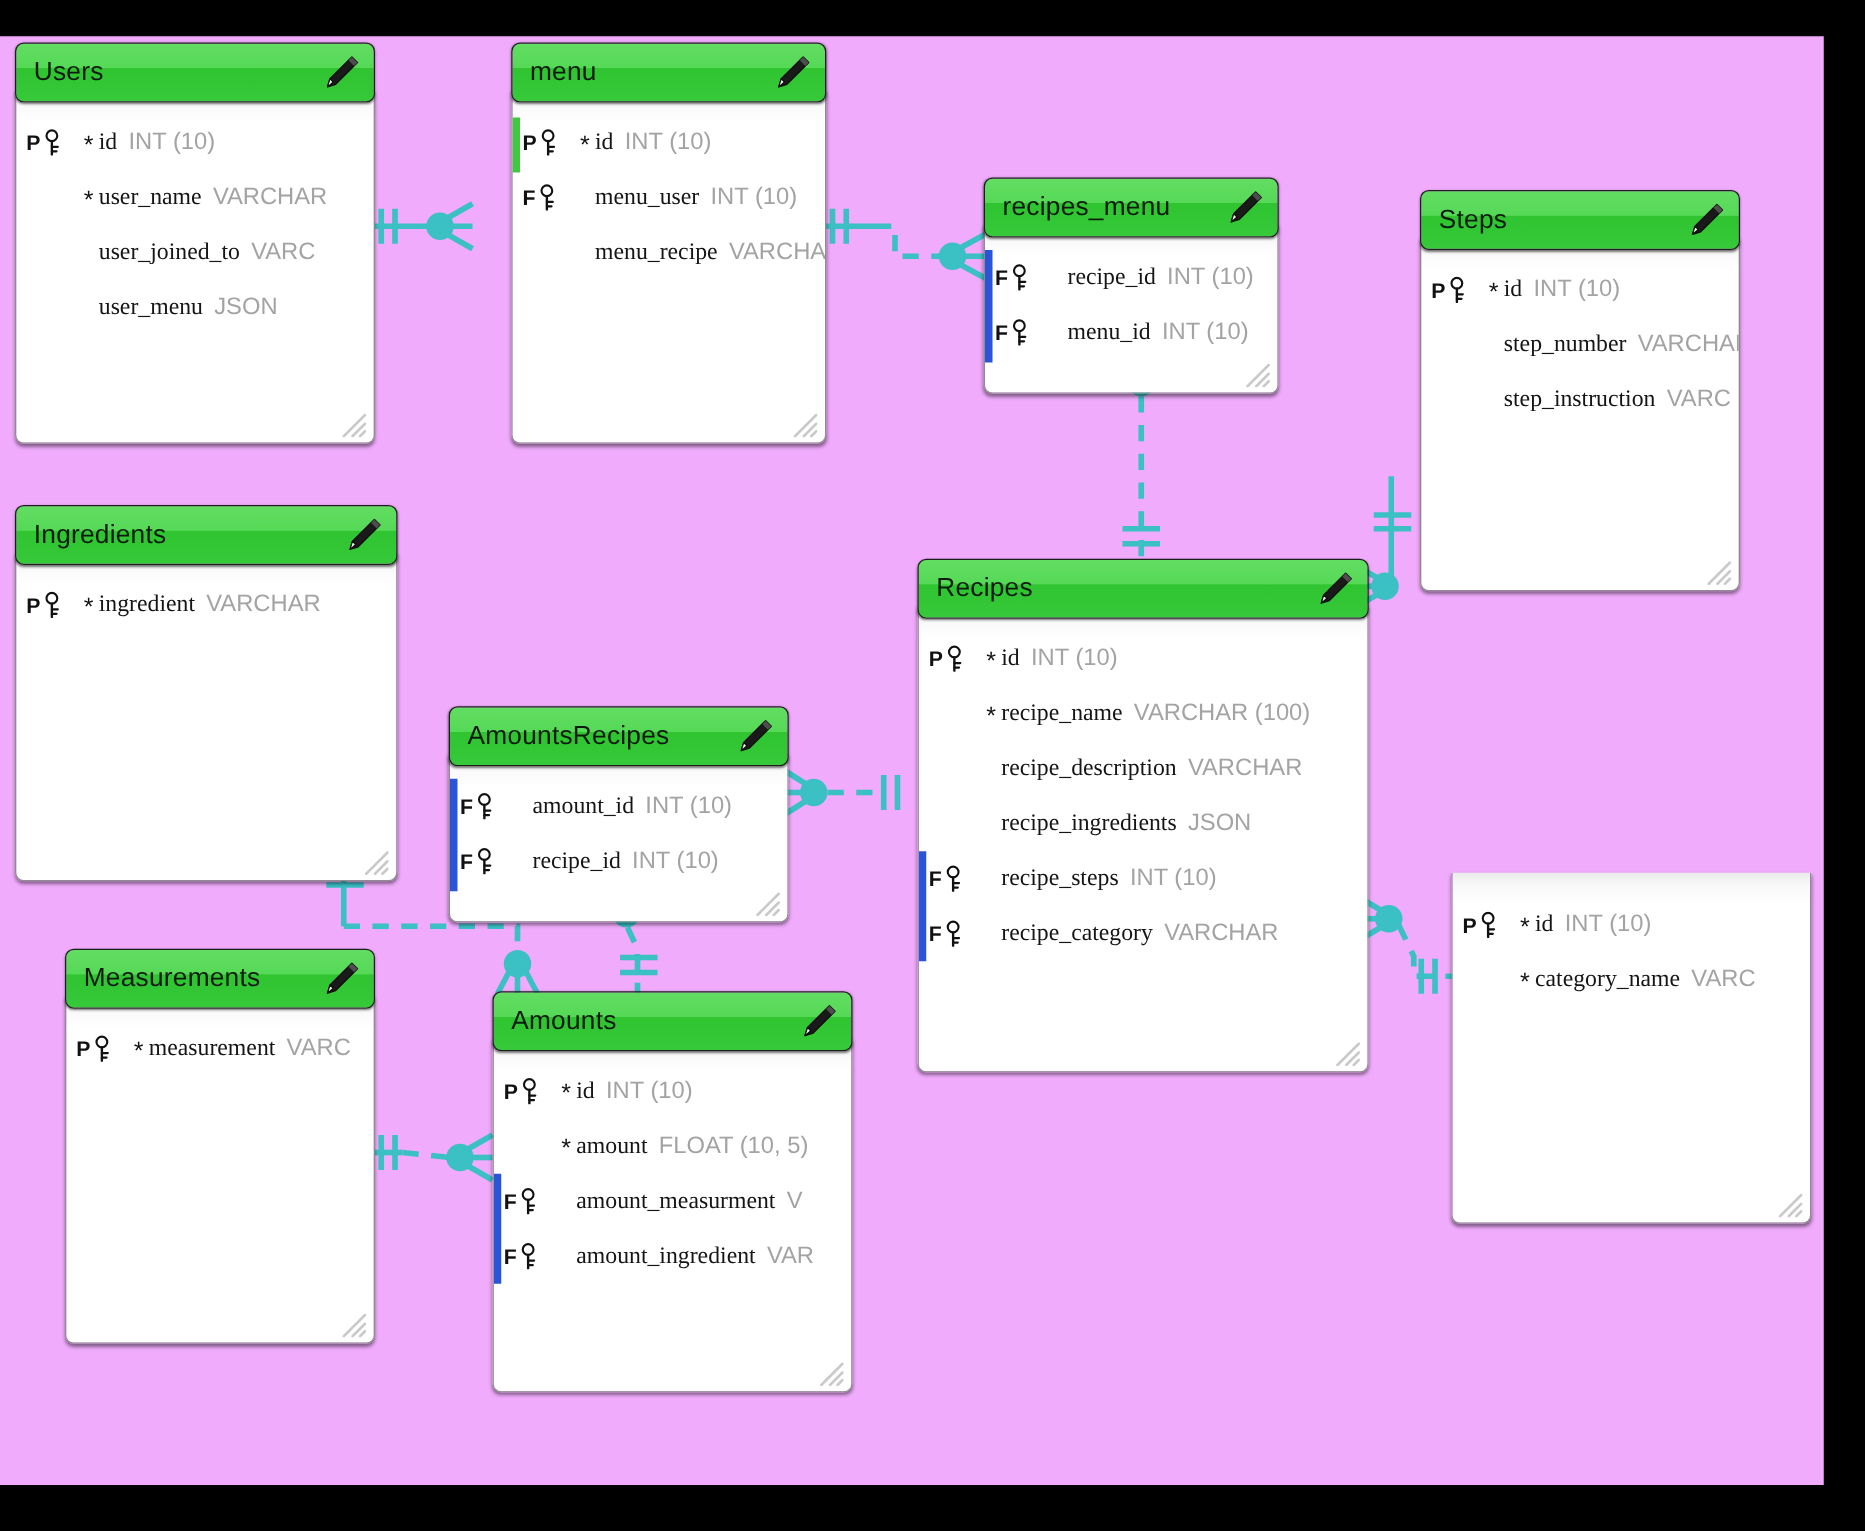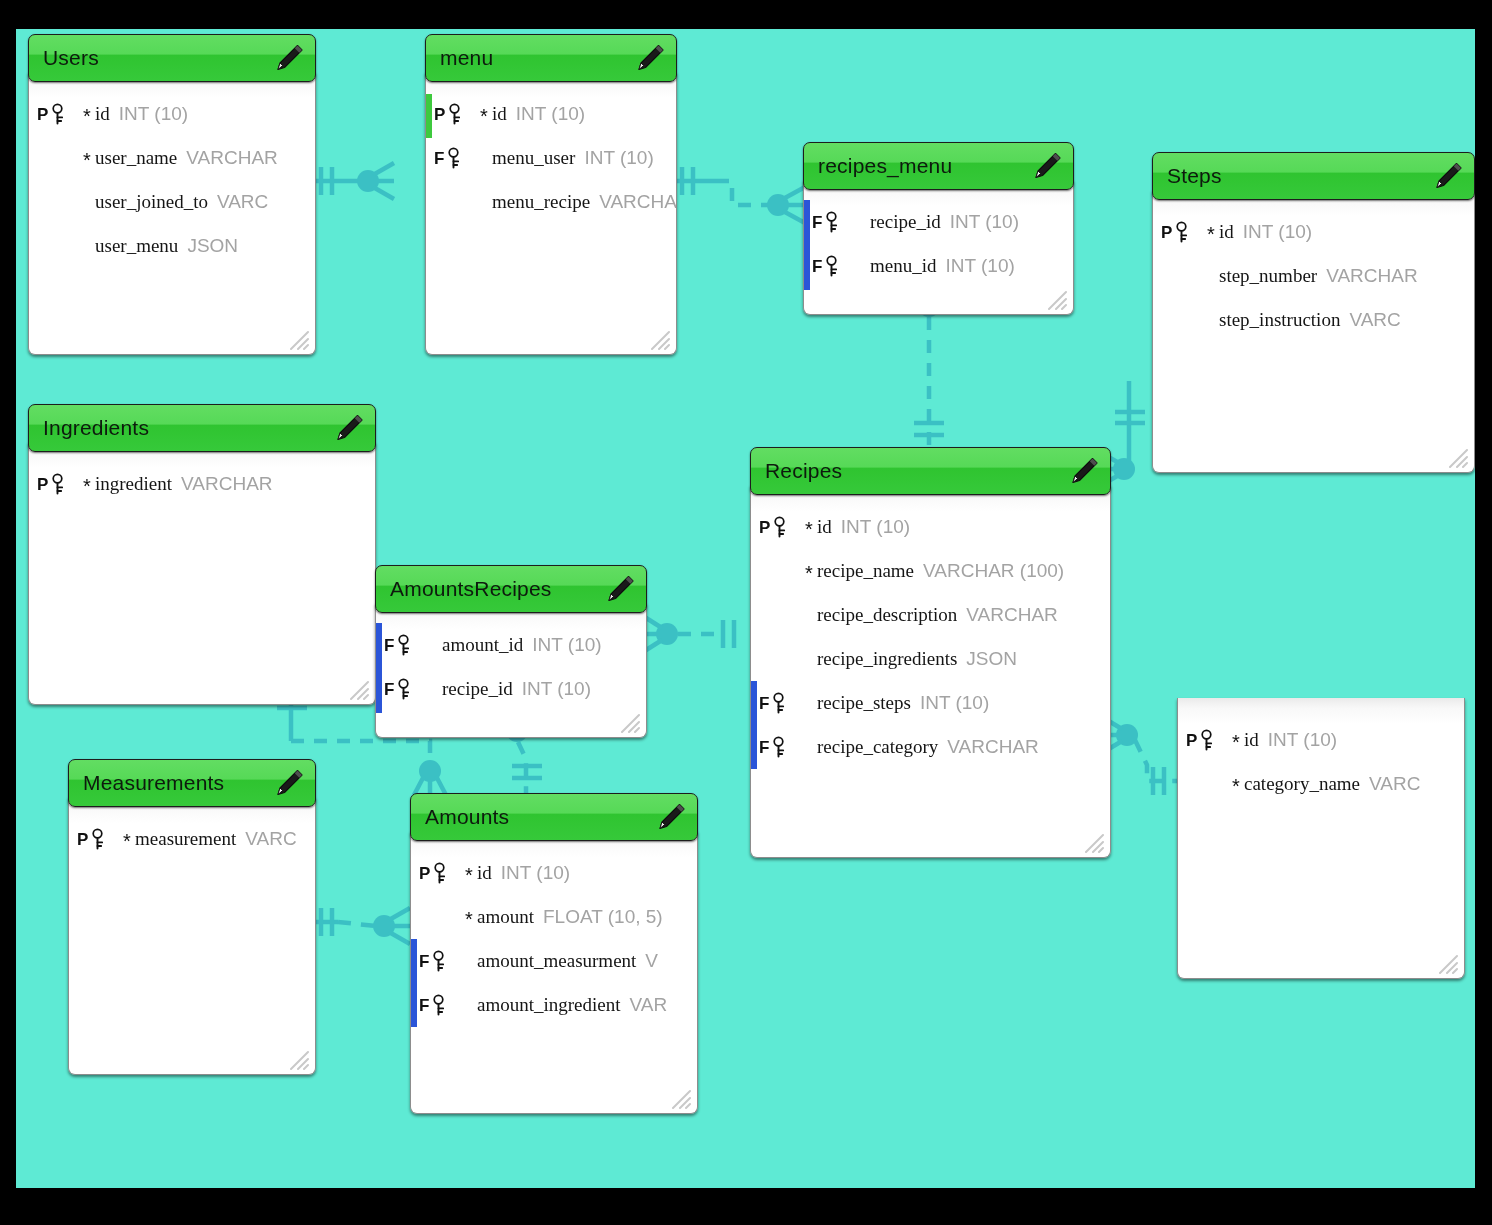--- a/index.html
+++ b/index.html
@@ -8,25 +8,25 @@
     background: #000000;
   }
   body {
     width: 1492px;
     height: 1225px;
     font-family: "Liberation Sans", sans-serif;
     overflow: hidden;
   }
   #canvas {
     position: absolute;
-    left: 16px;
+    left: 0;
     top: 29px;
     width: 1459px;
     height: 1159px;
-    background: #5eead4;
+    background: #f0abfc;
     overflow: hidden;
   }
   #conn-layer {
     position: absolute;
     left: 0; top: 0;
     width: 1459px;
     height: 1159px;
     pointer-events: none;
   }
 
@@ -331,21 +331,21 @@
             <span class="keycol"></span>
             <span class="star blank">*</span>
             <span class="col-name">menu_recipe</span>
             <span class="col-type">VARCHAR</span>
           </div>
           <span class="grip"><svg viewBox="0 0 22 22" width="22" height="22">
               <path d="M21 4 L4 21 M21 11 L11 21 M21 17 L17 21" stroke="#c9c9c9" stroke-width="2" fill="none" stroke-linecap="round"></path>
             </svg></span>
         </div>
       </div>
-      <div class="tbl" style="left: 787px; top: 113px; width: 271px;">
+      <div class="tbl" style="left: 787px; top: 113px; width: 236px;">
         <div class="tbl-head">
           <span class="tbl-title">recipes_menu</span>
           <span class="edit-icon"><svg viewBox="0 0 32 32" width="32" height="32">
               <path d="M24.5 3.5 L29 8 L11.5 25.5 L5 27.5 L7 21 Z" fill="#1a1a1a" stroke="#0d0d0d" stroke-width="1.1" stroke-linejoin="round"></path>
               <path d="M24.5 3.5 L29 8 L26.3 10.7 L21.8 6.2 Z" fill="#4e4e4e"></path>
               <path d="M5 27.5 L7 21 L9.6 23.6 Z" fill="#f4f4f4" stroke="#0d0d0d" stroke-width="0.9" stroke-linejoin="round"></path>
             </svg></span>
         </div>
         <div class="tbl-body" style="height: 106px;">
           <div class="accent blue" style="top: 20px; height: 90px;"></div>
@@ -375,21 +375,21 @@
             </span>
             <span class="star blank">*</span>
             <span class="col-name">menu_id</span>
             <span class="col-type">INT (10)</span>
           </div>
           <span class="grip"><svg viewBox="0 0 22 22" width="22" height="22">
               <path d="M21 4 L4 21 M21 11 L11 21 M21 17 L17 21" stroke="#c9c9c9" stroke-width="2" fill="none" stroke-linecap="round"></path>
             </svg></span>
         </div>
       </div>
-      <div class="tbl" style="left: 1136px; top: 123px; width: 323px;">
+      <div class="tbl" style="left: 1136px; top: 123px; width: 256px;">
         <div class="tbl-head">
           <span class="tbl-title">Steps</span>
           <span class="edit-icon"><svg viewBox="0 0 32 32" width="32" height="32">
               <path d="M24.5 3.5 L29 8 L11.5 25.5 L5 27.5 L7 21 Z" fill="#1a1a1a" stroke="#0d0d0d" stroke-width="1.1" stroke-linejoin="round"></path>
               <path d="M24.5 3.5 L29 8 L26.3 10.7 L21.8 6.2 Z" fill="#4e4e4e"></path>
               <path d="M5 27.5 L7 21 L9.6 23.6 Z" fill="#f4f4f4" stroke="#0d0d0d" stroke-width="0.9" stroke-linejoin="round"></path>
             </svg></span>
         </div>
         <div class="tbl-body" style="height: 254px;">
           <div class="row">
@@ -416,21 +416,21 @@
             <span class="keycol"></span>
             <span class="star blank">*</span>
             <span class="col-name">step_instruction</span>
             <span class="col-type">VARC</span>
           </div>
           <span class="grip"><svg viewBox="0 0 22 22" width="22" height="22">
               <path d="M21 4 L4 21 M21 11 L11 21 M21 17 L17 21" stroke="#c9c9c9" stroke-width="2" fill="none" stroke-linecap="round"></path>
             </svg></span>
         </div>
       </div>
-      <div class="tbl" style="left: 12px; top: 375px; width: 348px;">
+      <div class="tbl" style="left: 12px; top: 375px; width: 306px;">
         <div class="tbl-head">
           <span class="tbl-title">Ingredients</span>
           <span class="edit-icon"><svg viewBox="0 0 32 32" width="32" height="32">
               <path d="M24.5 3.5 L29 8 L11.5 25.5 L5 27.5 L7 21 Z" fill="#1a1a1a" stroke="#0d0d0d" stroke-width="1.1" stroke-linejoin="round"></path>
               <path d="M24.5 3.5 L29 8 L26.3 10.7 L21.8 6.2 Z" fill="#4e4e4e"></path>
               <path d="M5 27.5 L7 21 L9.6 23.6 Z" fill="#f4f4f4" stroke="#0d0d0d" stroke-width="0.9" stroke-linejoin="round"></path>
             </svg></span>
         </div>
         <div class="tbl-body" style="height: 234px;">
           <div class="row">

